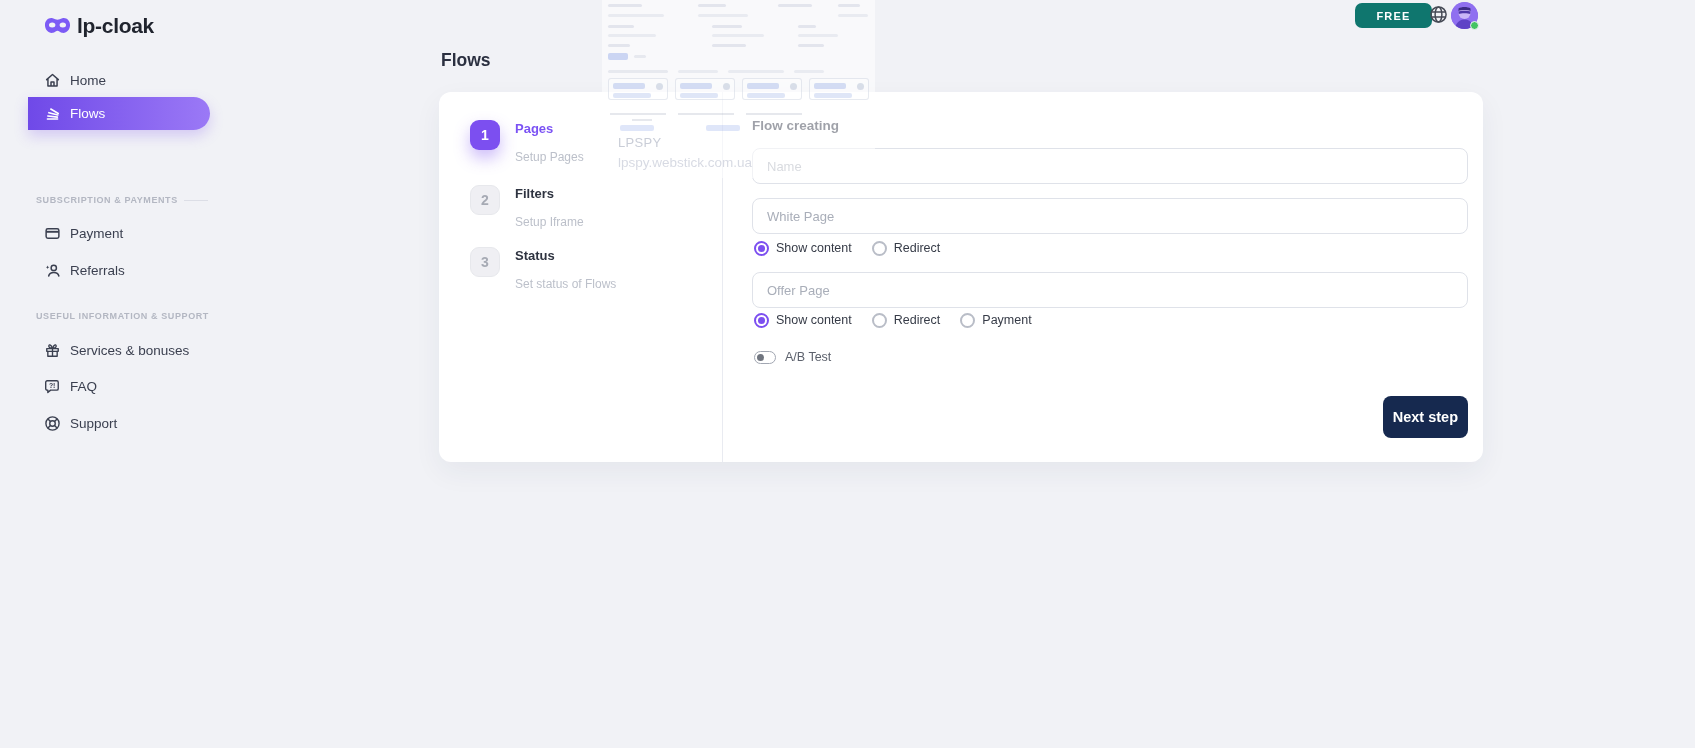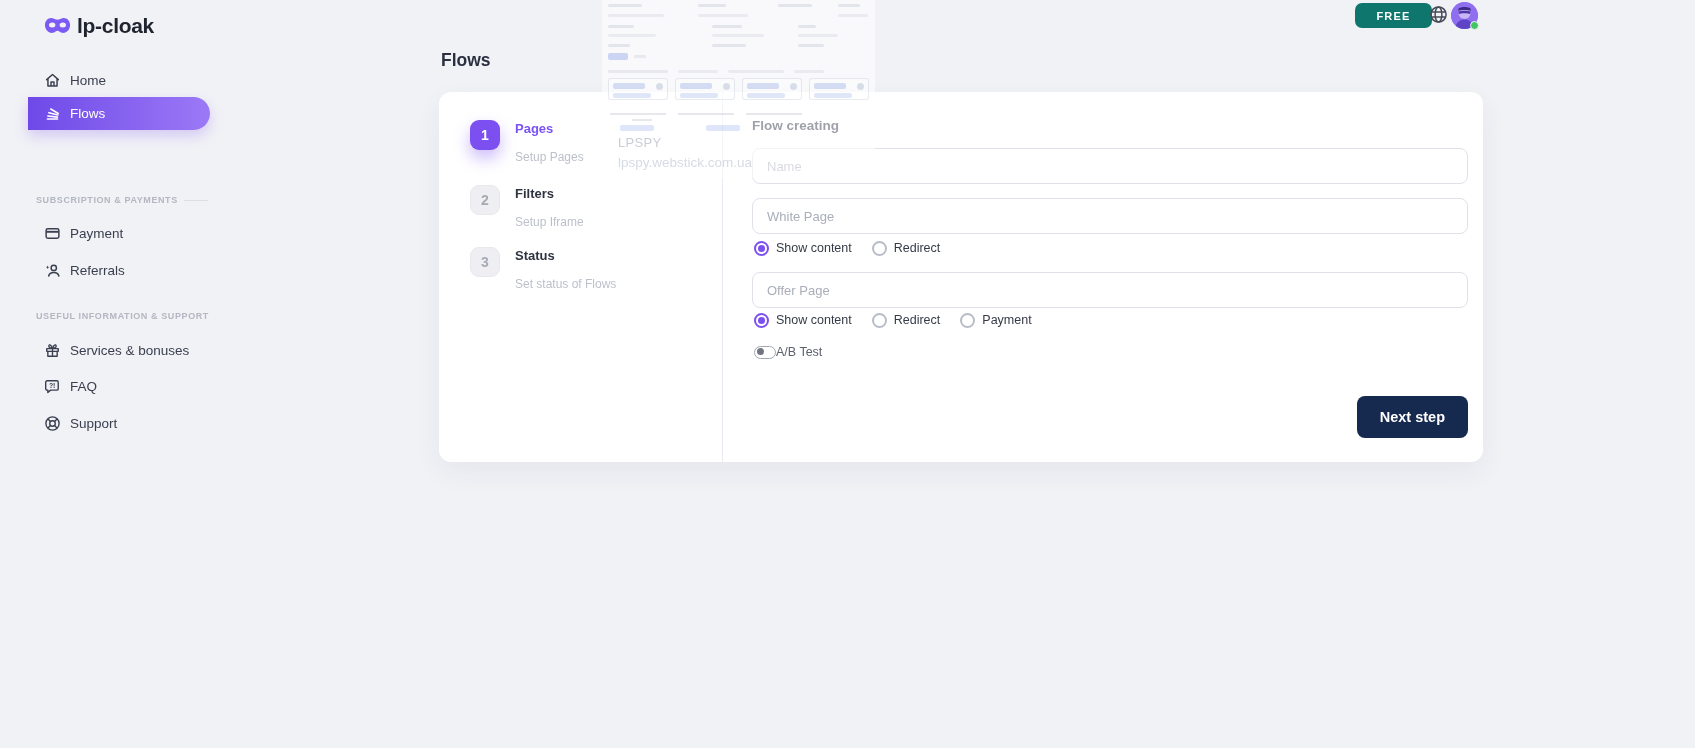--- a/index.html
+++ b/index.html
@@ -52,25 +52,25 @@
     padding:0 14px; font-size:13px; color:#2e3340; background:#fff; outline:none; font-family:"Liberation Sans",sans-serif; }
   .tinput::placeholder { color:#a9aeb9; }
   .in-name { top:56px; } .in-white { top:106px; } .in-offer { top:180px; }
   .radio-row { position:absolute; left:2px; height:24px; display:flex; align-items:center; gap:20px; }
   .rr1 { top:144px; } .rr2 { top:216px; }
   .radio { display:flex; align-items:center; gap:7px; cursor:pointer; }
   .rdot { width:15px; height:15px; border-radius:50%; border:2px solid #b9bdc7; position:relative; background:#fff; }
   .rdot.checked { border-color:#7c4ff0; }
   .rdot.checked::after { content:""; position:absolute; left:2px; top:2px; width:7px; height:7px; border-radius:50%; background:#7c4ff0; }
   .radio-label { font-size:12.5px; color:#363b47; }
-  .toggle-row { position:absolute; left:2px; top:248px; height:24px; display:flex; align-items:center; }
+  .toggle-row { position:absolute; left:2px; top:248px; height:24px; display:flex; align-items:flex-end; gap:9px; }
   .switch { width:22px; height:13px; border-radius:7px; border:1.5px solid #a2a7b2; background:#fff; position:relative; cursor:pointer; }
   .switch .knob { position:absolute; left:2px; top:1.5px; width:7px; height:7px; border-radius:50%; background:#70757f; }
   .toggle-label { font-size:12.5px; color:#5c616c; }
-  .next-btn { position:absolute; right:0; top:304px; height:42px; padding:0 23px; background:#16294f; color:#fff;
+  .next-btn { position:absolute; right:0; top:304px; height:42px; padding:0 10px; background:#16294f; color:#fff;
     border:none; border-radius:8px; font-size:14.5px; font-weight:700; cursor:pointer; font-family:"Liberation Sans",sans-serif; }
 
   
   .ghost { position:absolute; left:602px; top:0; width:273px; height:178px; background:rgba(255,255,255,.55);
     border-radius:0 0 16px 16px; z-index:3; pointer-events:none; overflow:hidden; }
   .g-bar { position:absolute; height:3px; border-radius:2px; background:rgba(125,140,175,.18); }
   .g-blue { position:absolute; border-radius:2px; background:rgba(95,130,225,.30); }
   .g-card { position:absolute; top:78px; width:60px; height:22px; border:1px solid rgba(160,170,195,.25);
     border-radius:3px; background:rgba(255,255,255,.35); }
   .g-card .hd { position:absolute; left:4px; top:4px; width:32px; height:6px; border-radius:2px; background:rgba(110,140,220,.28); }

